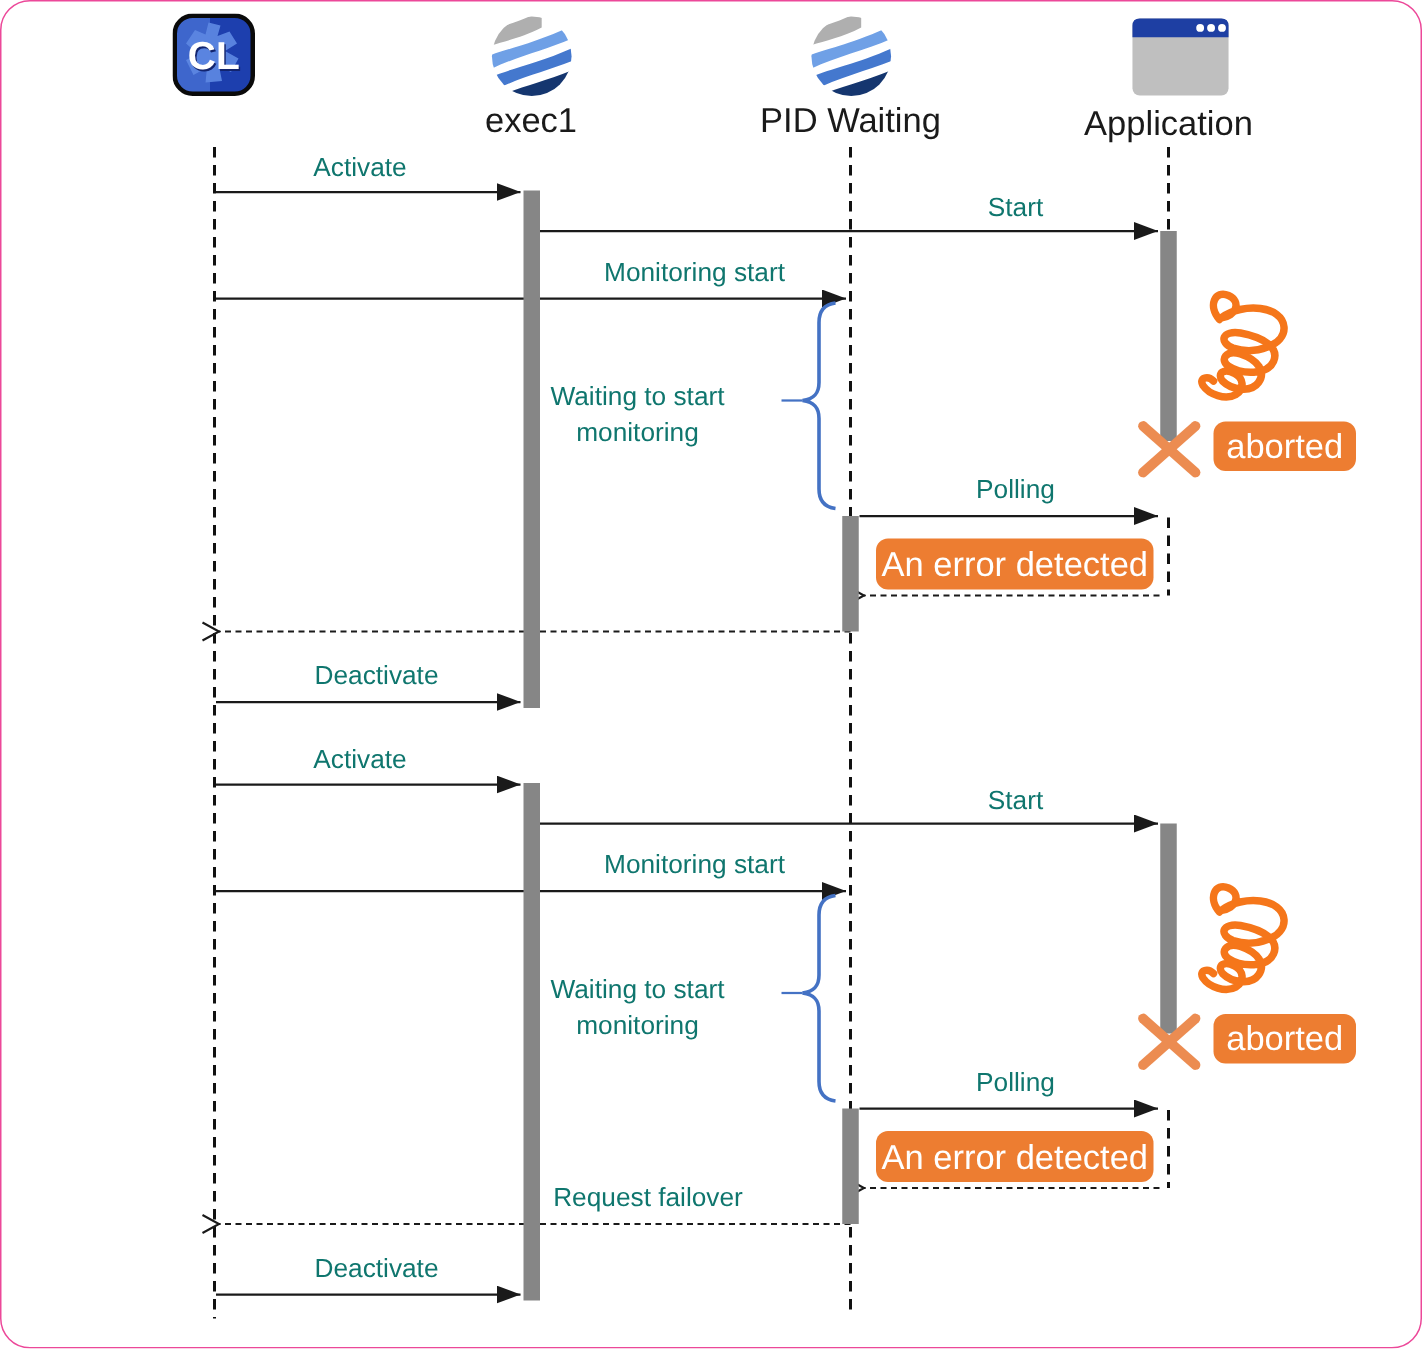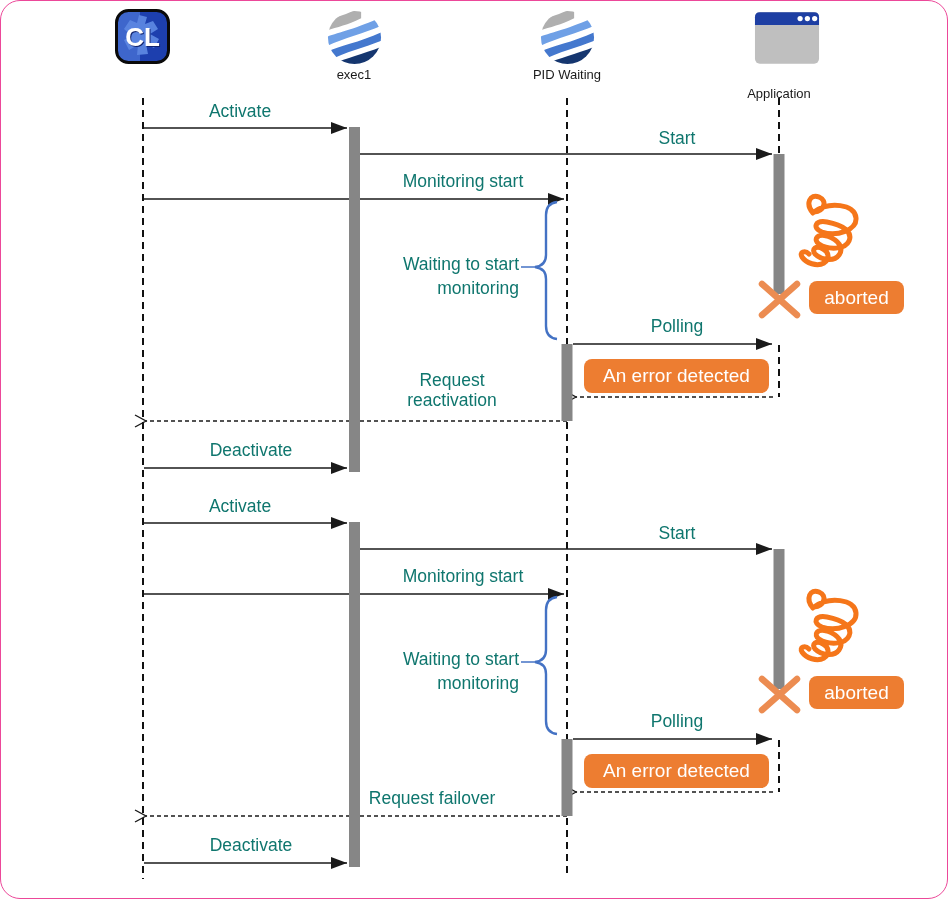--- a/index.html
+++ b/index.html
@@ -14,33 +14,33 @@
   }
   .layer{position:absolute;left:0;top:0;}
   .msg-label{
     position:absolute;
     font-size:17.5px;
     color:#0f766e;
     text-align:center;
     line-height:21px;
     white-space:pre-line;
   }
-  .msg-label.right{text-align:right;}
+  .msg-label.right{}
   .actor-label{
     position:absolute;
-    font-size:13px;
+    font-size:23px;
     color:#1a1a1a;
     text-align:center;
     width:170px;
   }
   .tag{
     position:absolute;
     background:#ED7D31;
     color:#ffffff;
-    font-size:19px;
+    font-size:23px;
     border-radius:8px;
     text-align:center;
     display:flex;align-items:center;justify-content:center;
   }
   .icon-box{position:absolute;}
 </style>
 </head>
 <body>
 
 <div class="canvas">
@@ -164,31 +164,29 @@
       <rect x="1" y="1" width="66" height="53" rx="5" fill="#BFBFBF"></rect>
       <path d="M 1 14 L 67 14 L 67 6 Q 67 1 62 1 L 6 1 Q 1 1 1 6 Z" fill="#1E3FA3"></path>
       <circle cx="47.5" cy="7.5" r="2.7" fill="#ffffff"></circle>
       <circle cx="55" cy="7.5" r="2.7" fill="#ffffff"></circle>
       <circle cx="62.5" cy="7.5" r="2.7" fill="#ffffff"></circle>
     </svg>
   </div>
 
   <div class="actor-label" style="left:268px;top:66px;">exec1</div>
   <div class="actor-label" style="left:481px;top:66px;">PID Waiting</div>
-  <div class="actor-label" style="left:693px;top:85px;">Application</div>
+  <div class="actor-label" style="left:693px;top:68px;">Application</div>
 
   <div class="msg-label" style="left:164px;top:100px;width:150px;">Activate</div>
   <div class="msg-label" style="left:601px;top:127px;width:150px;">Start</div>
   <div class="msg-label" style="left:377px;top:170px;width:170px;">Monitoring start</div>
   <div class="msg-label right" style="left:330px;top:251px;width:188px;line-height:24px;">Waiting to start
 monitoring</div>
   <div class="msg-label" style="left:601px;top:315px;width:150px;">Polling</div>
   <div class="tag" style="left:583px;top:358px;width:185px;height:34px;">An  error detected</div>
-  <div class="msg-label" style="left:366px;top:369px;width:170px;line-height:20px;">Request
-reactivation</div>
   <div class="msg-label" style="left:175px;top:439px;width:150px;">Deactivate</div>
   <div class="tag" style="left:808px;top:280px;width:95px;height:33px;">aborted</div>
 
   <div class="msg-label" style="left:164px;top:495px;width:150px;">Activate</div>
   <div class="msg-label" style="left:601px;top:522px;width:150px;">Start</div>
   <div class="msg-label" style="left:377px;top:565px;width:170px;">Monitoring start</div>
   <div class="msg-label right" style="left:330px;top:646px;width:188px;line-height:24px;">Waiting to start
 monitoring</div>
   <div class="msg-label" style="left:601px;top:710px;width:150px;">Polling</div>
   <div class="tag" style="left:583px;top:753px;width:185px;height:34px;">An  error detected</div>

